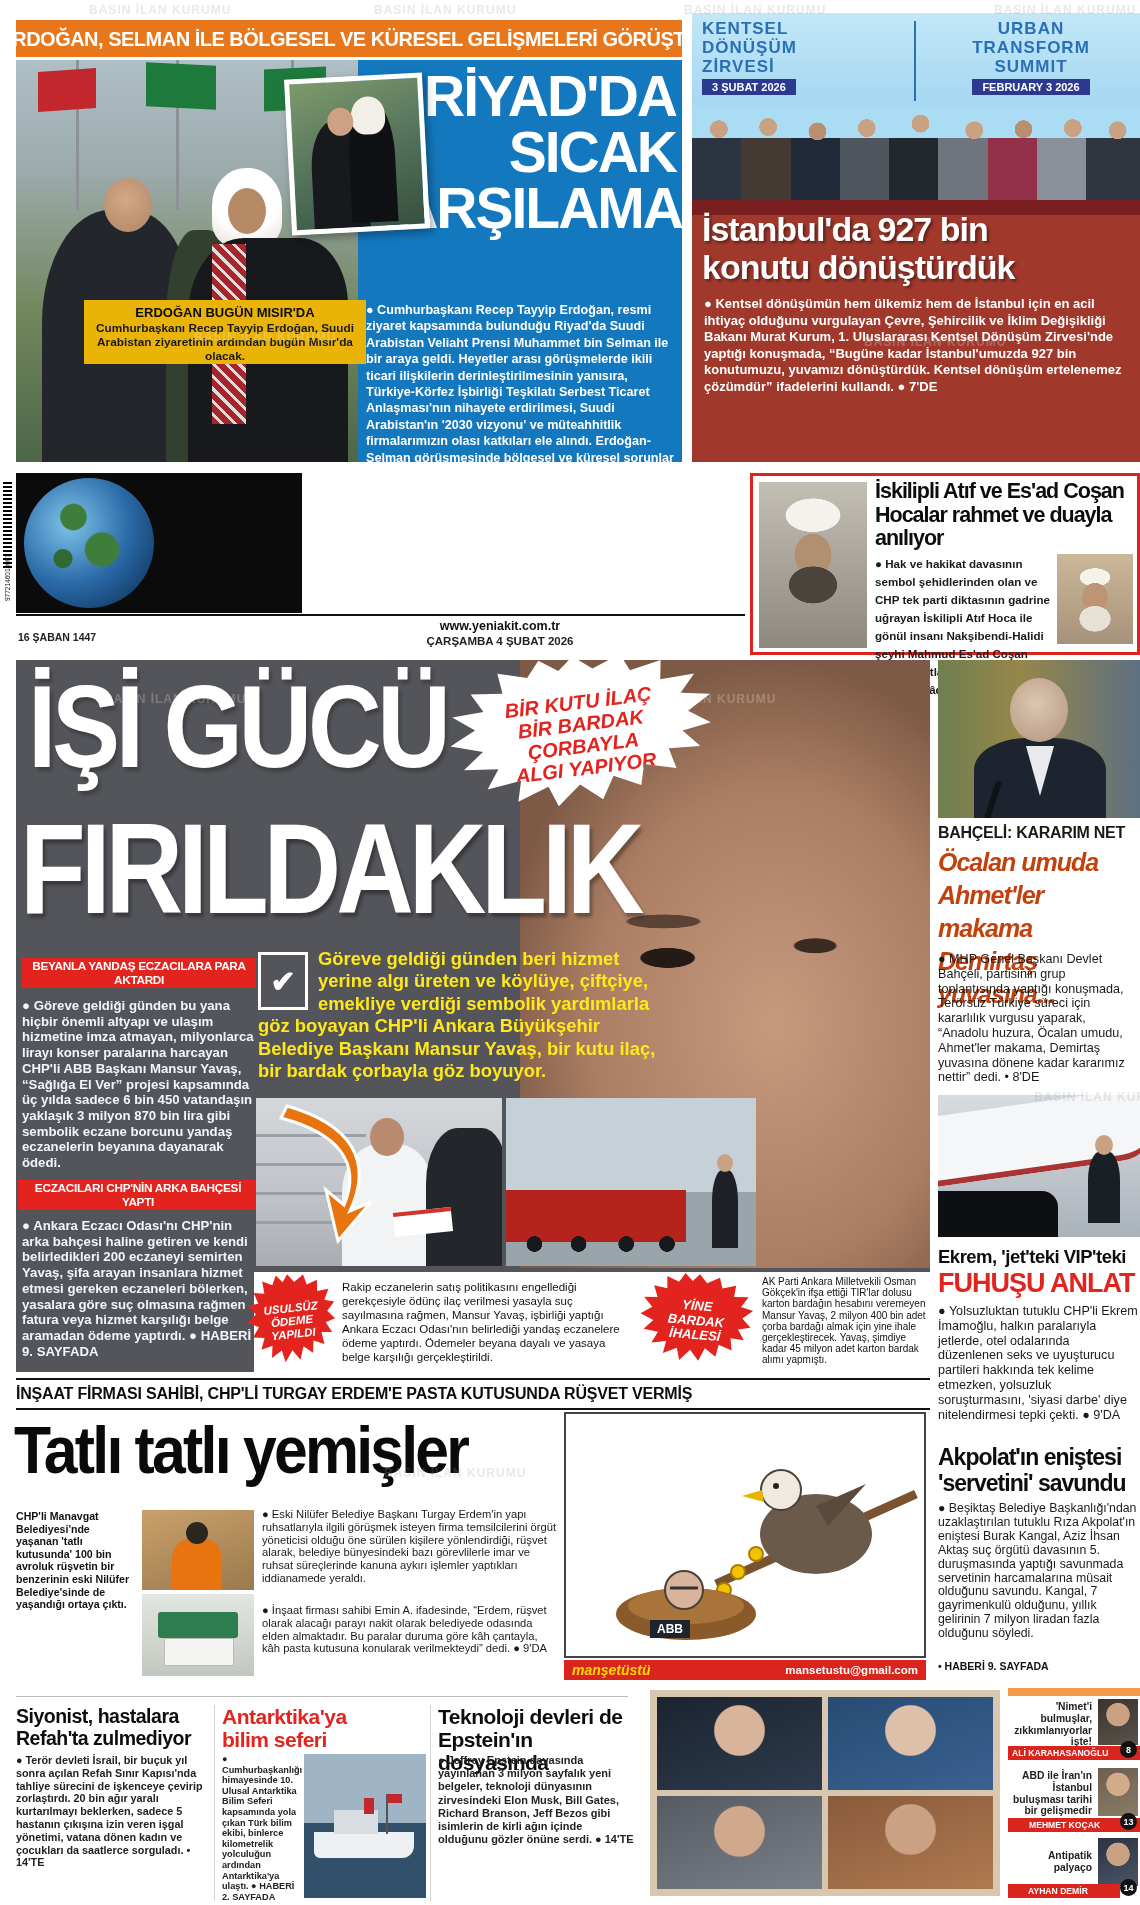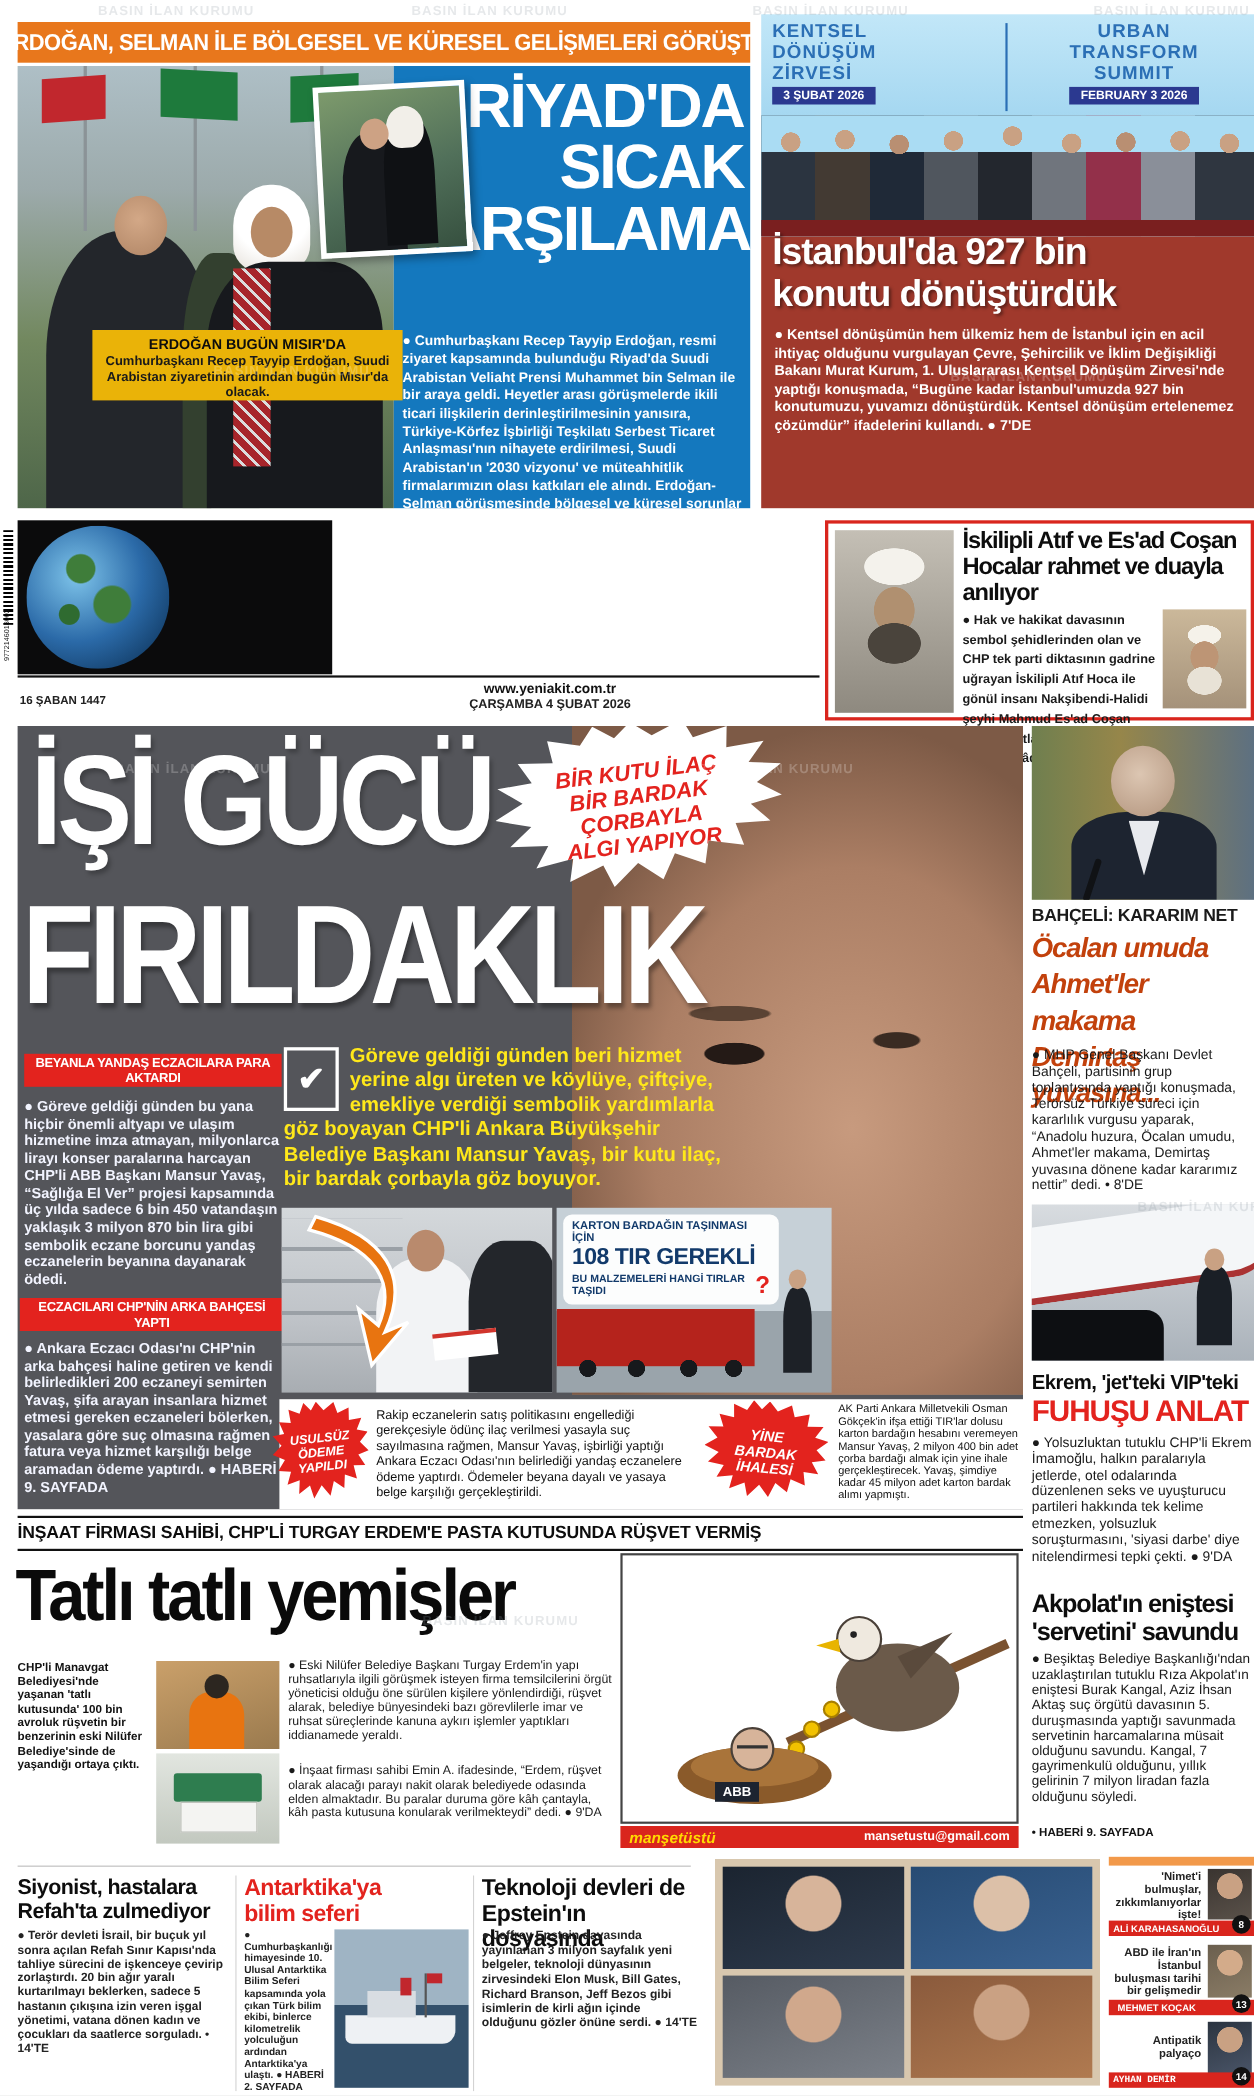--- a/index.html
+++ b/index.html
@@ -179,28 +179,20 @@
     <svg class="abs" style="left:4px;top:2px;width:150px;height:150px;" viewBox="0 0 100 100">
       <path d="M18 4 C 60 16, 76 40, 60 74 L 74 68 L 52 94 L 44 60 L 56 70 C 68 42, 52 22, 14 12 Z" fill="#e87410" stroke="#fff" stroke-width="2"></path>
     </svg>
   </div>
   <div class="ph" style="left:506px;top:1098px;width:250px;height:168px;background:linear-gradient(180deg,#c6d0d7 0 56%,#9aa4ab 56% 100%);z-index:2;">
     <div class="abs" style="left:0;top:92px;width:180px;height:52px;background:#b5231c;"></div>
     <div class="abs" style="left:8px;top:138px;width:170px;height:16px;
       background:radial-gradient(circle 8px at 12% 50%,#17191c 95%,transparent),radial-gradient(circle 8px at 38% 50%,#17191c 95%,transparent),radial-gradient(circle 8px at 66% 50%,#17191c 95%,transparent),radial-gradient(circle 8px at 90% 50%,#17191c 95%,transparent);"></div>
     <div class="abs" style="left:206px;top:72px;width:26px;height:78px;background:#1d2127;border-radius:40% 40% 0 0;"></div>
     <div class="abs" style="left:211px;top:56px;width:16px;height:18px;background:#c9a183;border-radius:50%;"></div>
-    <div class="abs" style="left:6px;top:6px;width:196px;background:rgba(255,255,255,.95);border-radius:8px;padding:5px 8px;box-sizing:border-box;">
-      <div style="color:#123a6b;font-weight:700;font-size:10.2px;">KARTON BARDAĞIN TAŞINMASI İÇİN</div>
-      <div style="color:#123a6b;font-weight:700;font-size:21px;letter-spacing:-.5px;">108 TIR GEREKLİ</div>
-      <div style="display:flex;align-items:center;gap:3px;">
-        <span style="color:#123a6b;font-weight:700;font-size:9.6px;">BU MALZEMELERİ HANGİ TIRLAR TAŞIDI</span>
-        <span style="color:#E3231E;font-weight:700;font-size:22px;">?</span>
-      </div>
-    </div>
   </div>
 
   <div class="abs" style="left:254px;top:1272px;width:676px;height:100px;background:#fff;z-index:2;"></div>
   <div class="burst prel" style="left:248px;top:1274px;width:88px;height:94px;font-size:11.5px;line-height:13px;transform:rotate(-6deg);background:#E3231E;color:#fff;z-index:3;">USULSÜZ
 ÖDEME
 YAPILDI</div>
   <div class="abs" style="left:342px;top:1280px;width:294px;color:#111;font-size:11.5px;line-height:14px;z-index:3;">Rakip eczanelerin satış politikasını engellediği gerekçesiyle ödünç ilaç verilmesi yasayla suç sayılmasına rağmen, Mansur Yavaş, işbirliği yaptığı Ankara Eczacı Odası'nın belirlediği yandaş eczanelere ödeme yaptırdı. Ödemeler beyana dayalı ve yasaya belge karşılığı gerçekleştirildi.</div>
   <div class="burst prel" style="left:640px;top:1274px;width:112px;height:94px;font-size:13px;line-height:14.5px;transform:rotate(5deg);background:#E3231E;color:#fff;z-index:3;">YİNE
 BARDAK
 İHALESİ</div>
@@ -306,24 +298,24 @@
     <div class="abs" style="left:0;top:0;width:132px;height:72px;">
       <div style="position:absolute;left:0;top:0;width:132px;height:8px;background:#F2994A;"></div>
       <div style="position:absolute;left:0;top:13px;width:84px;text-align:right;font-weight:700;font-size:10.3px;line-height:11.8px;color:#222;">'Nimet'i bulmuşlar, zıkkımlanıyorlar işte!</div>
       <div class="ph" style="left:90px;top:11px;width:40px;height:46px;background:radial-gradient(circle 12px at 50% 34%,#c9a183 95%,transparent),linear-gradient(160deg,#3a3430,#5a524a);"></div>
       <div class="namebar" style="left:0;top:58px;width:132px;height:14px;font-size:8.6px;line-height:14px;padding-left:4px;box-sizing:border-box;">ALİ KARAHASANOĞLU</div>
       <div class="pgcircle" style="left:112px;top:53px;width:17px;height:17px;font-size:9px;">8</div>
     </div>
     <div class="abs" style="left:0;top:76px;width:132px;height:70px;">
       <div style="position:absolute;left:0;top:6px;width:84px;text-align:right;font-weight:700;font-size:10.3px;line-height:11.8px;color:#222;">ABD ile İran'ın İstanbul buluşması tarihi bir gelişmedir</div>
       <div class="ph" style="left:90px;top:4px;width:40px;height:48px;background:radial-gradient(circle 12px at 50% 34%,#d3ab8a 95%,transparent),linear-gradient(160deg,#6b5f4e,#8a7c66);"></div>
-      <div class="namebar" style="left:0;top:54px;width:132px;height:14px;font-size:8.6px;line-height:14px;padding-left:8px;box-sizing:border-box;">MEHMET KOÇAK</div>
+      <div class="namebar" style="left:0;top:54px;width:132px;height:14px;font-size:8.6px;line-height:14px;padding-left:21px;box-sizing:border-box;">MEHMET KOÇAK</div>
       <div class="pgcircle" style="left:112px;top:49px;width:17px;height:17px;font-size:9px;">13</div>
     </div>
     <div class="abs" style="left:0;top:150px;width:132px;height:62px;">
       <div style="position:absolute;left:0;top:12px;width:84px;text-align:right;font-weight:700;font-size:10.3px;line-height:11.8px;color:#222;">Antipatik palyaço</div>
       <div class="ph" style="left:90px;top:0;width:40px;height:48px;background:radial-gradient(circle 12px at 50% 34%,#c9a183 95%,transparent),linear-gradient(160deg,#2b3440,#4a5568);"></div>
-      <div class="namebar" style="left:0;top:46px;width:132px;height:14px;font-size:8.6px;line-height:14px;padding-left:4px;box-sizing:border-box;font-family:Liberation Mono, monospace;">AYHAN DEMİR</div>
+      <div class="namebar" style="left:0;top:46px;width:112px;height:14px;font-size:8.6px;line-height:14px;padding-left:20px;box-sizing:border-box;">AYHAN DEMİR</div>
       <div class="pgcircle" style="left:112px;top:41px;width:17px;height:17px;font-size:9px;">14</div>
     </div>
   </div>
 
 </div>
 
 </body></html>

